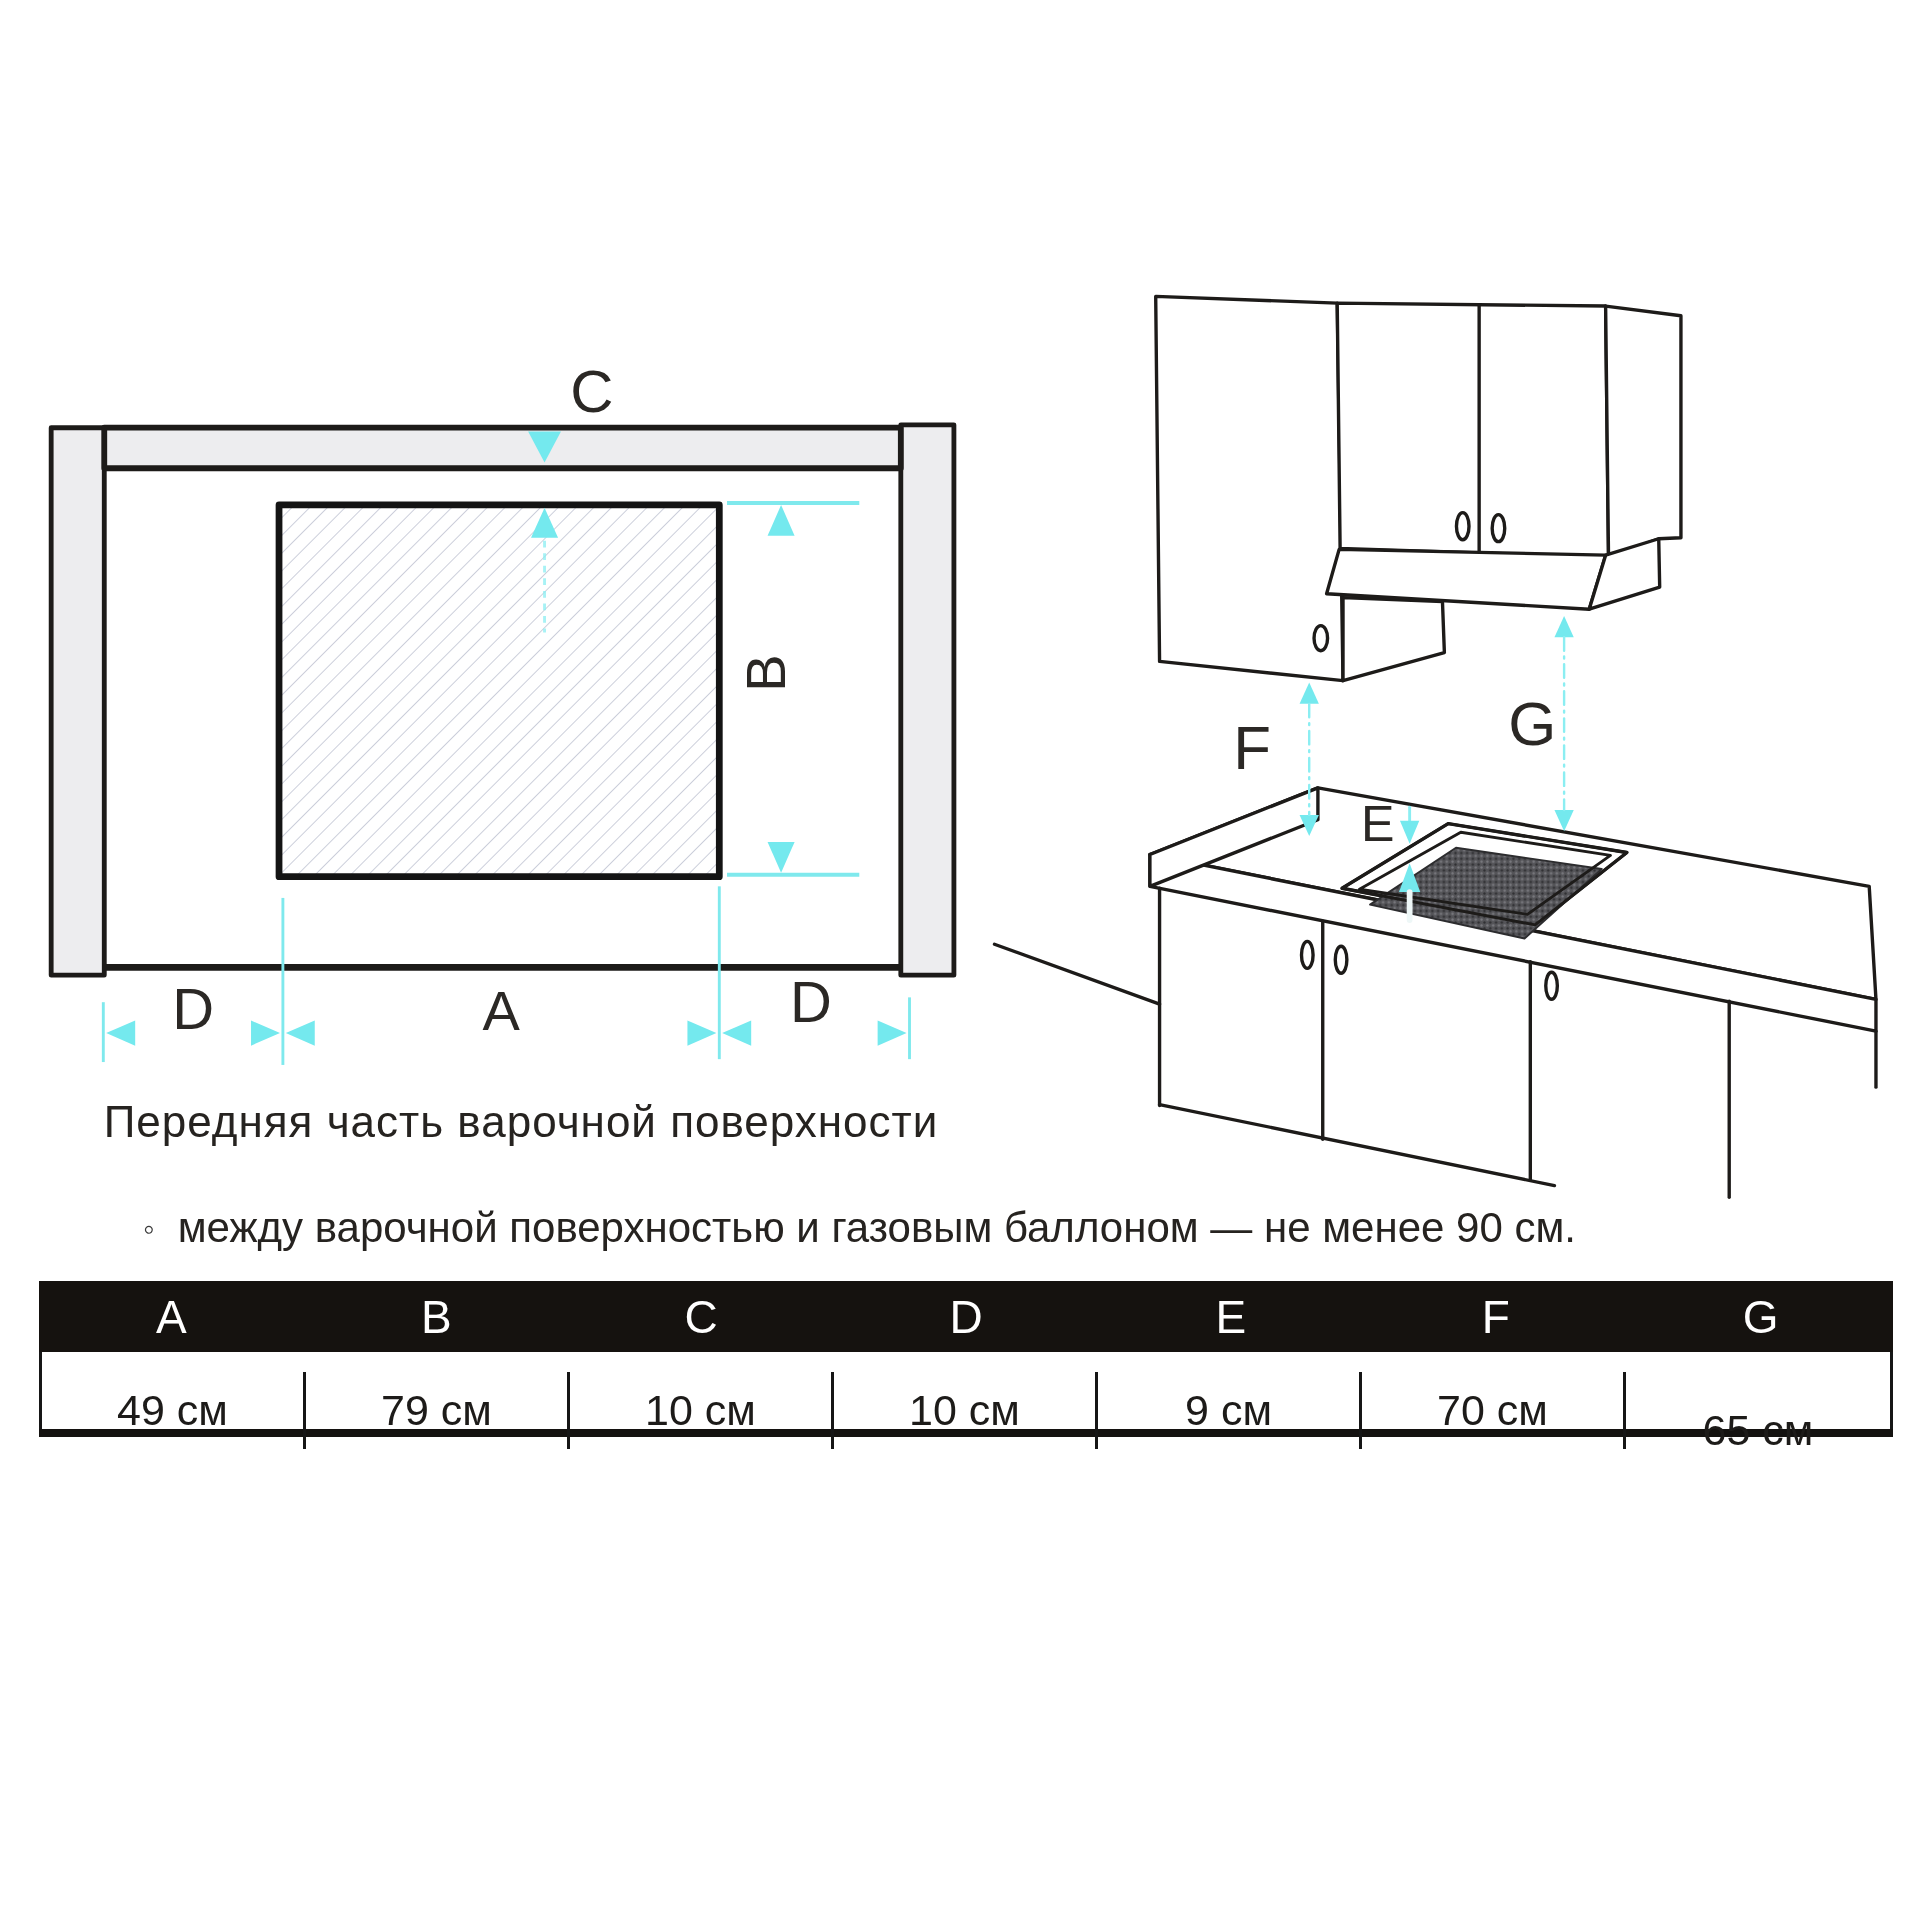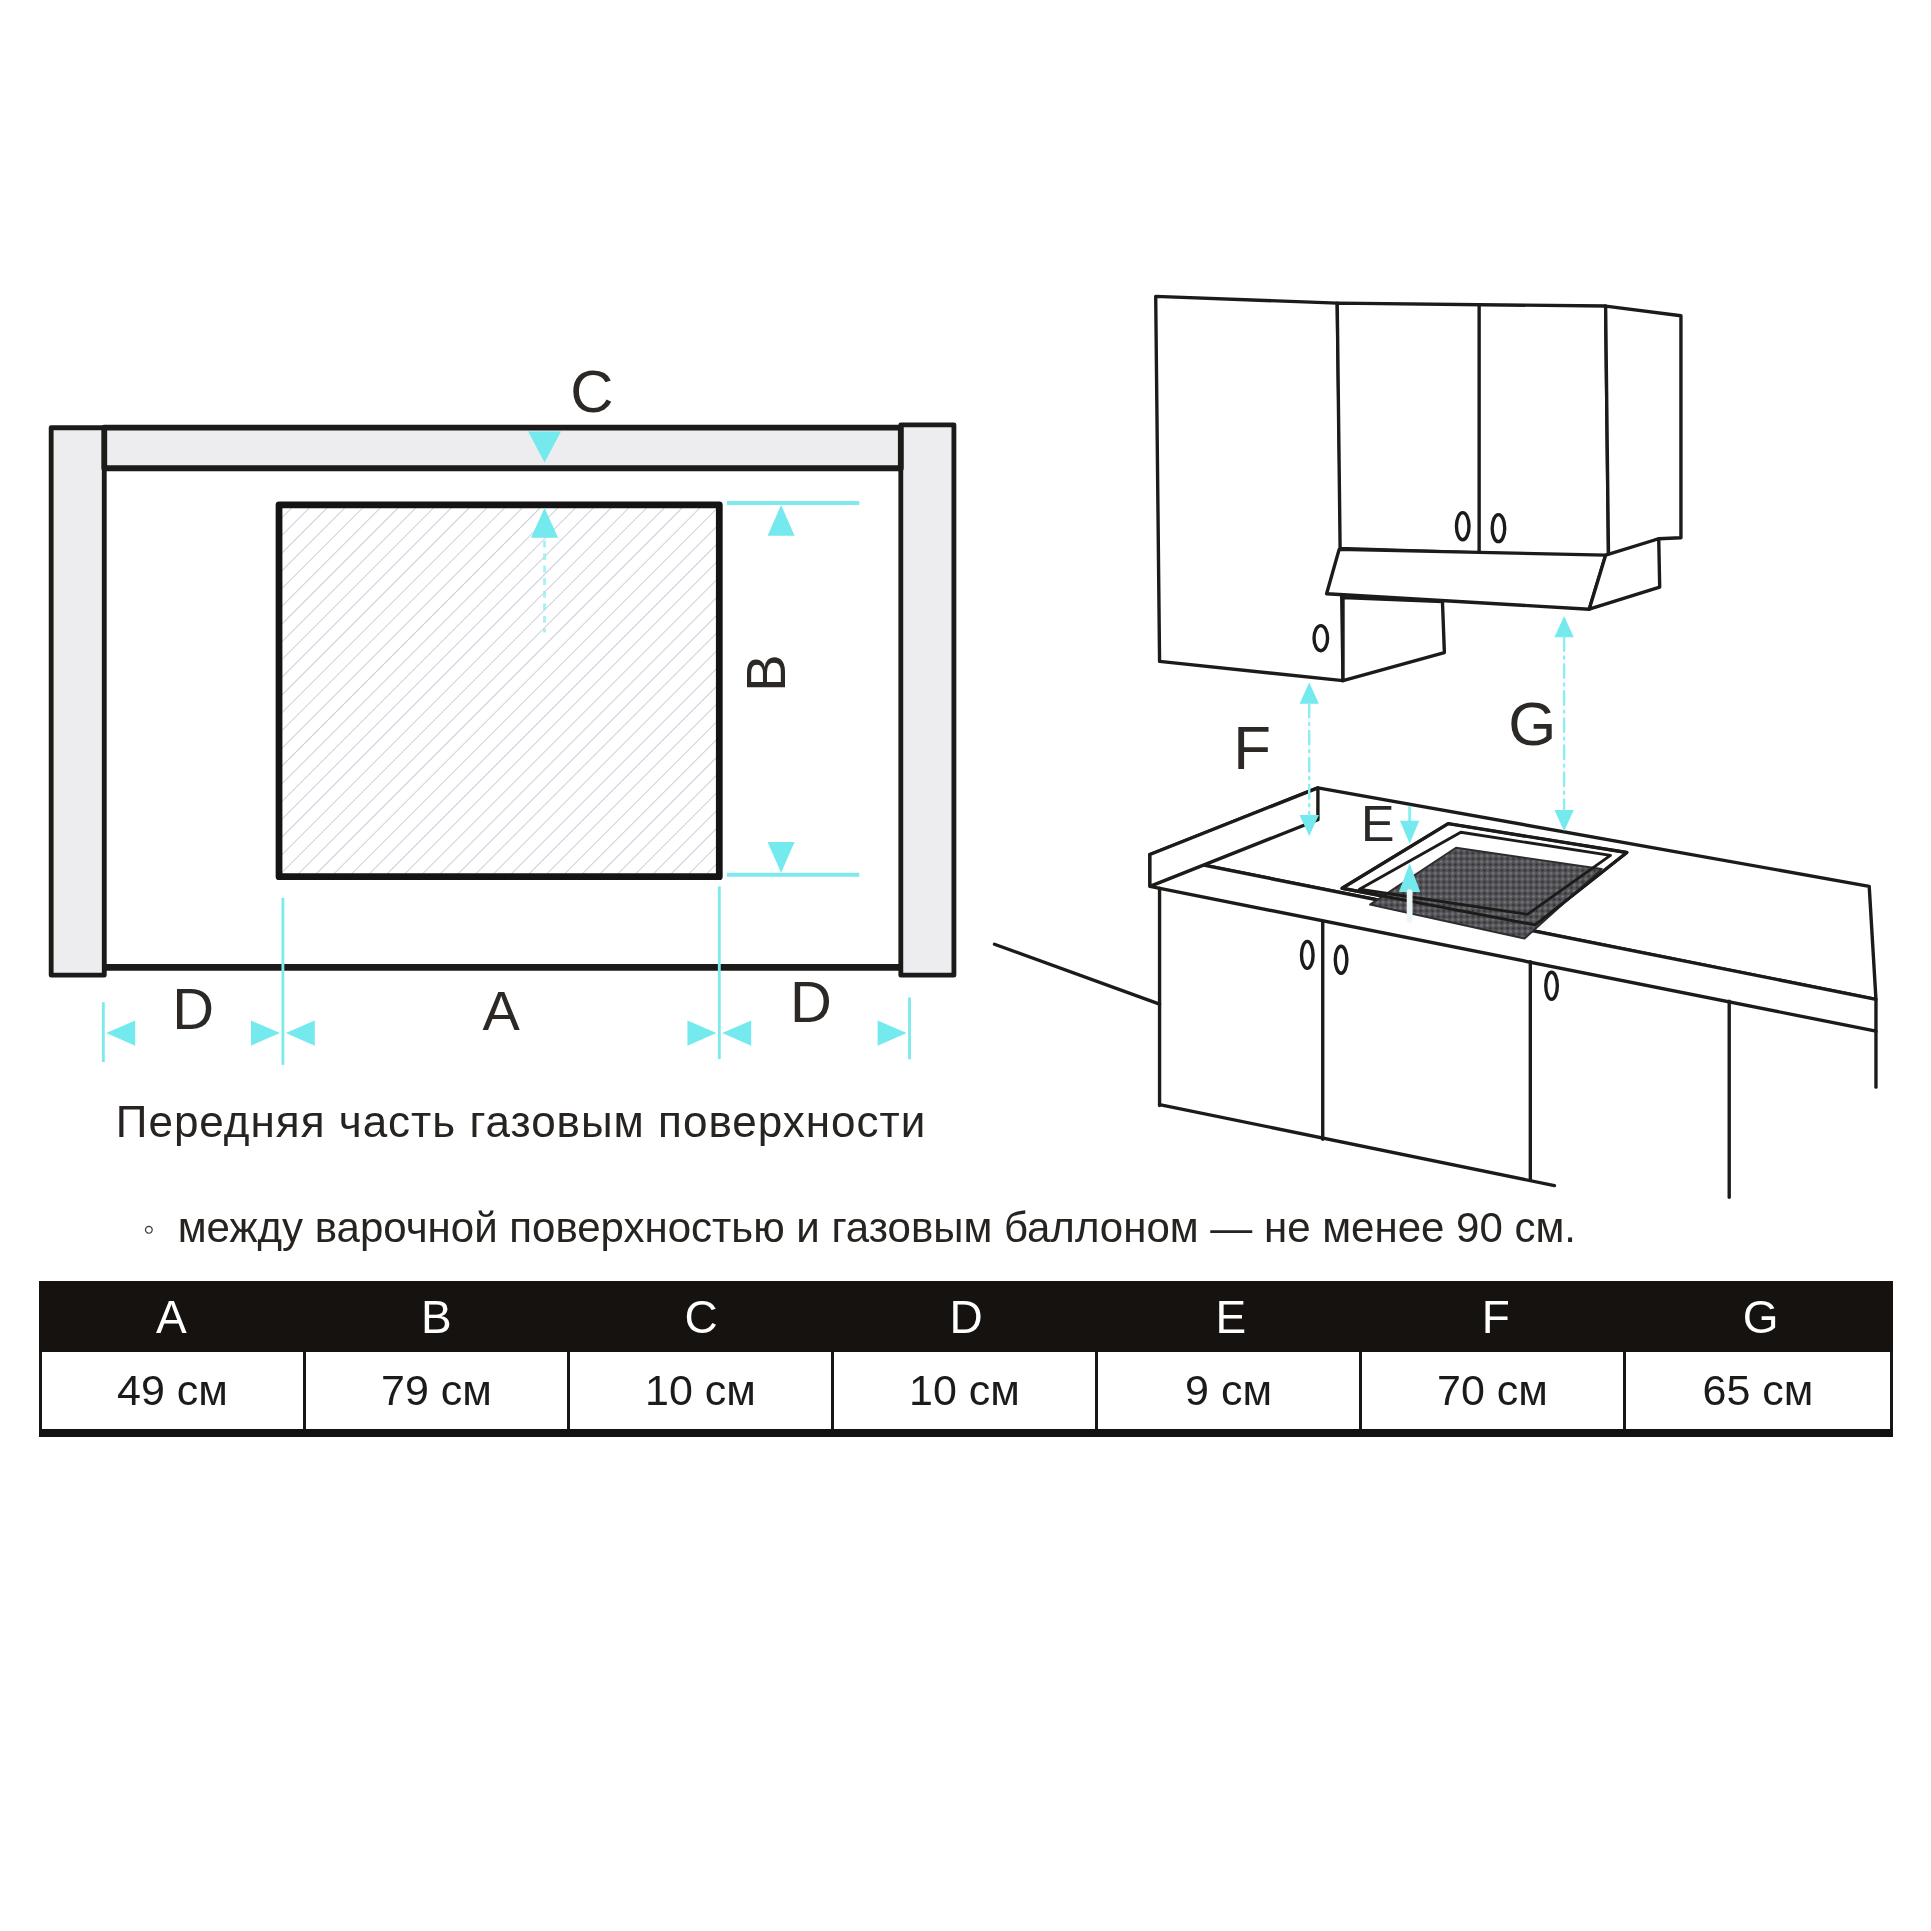--- a/index.html
+++ b/index.html
@@ -28,21 +28,21 @@
   }
   .dim-table .tbody{
     display:grid;grid-template-columns:repeat(7,1fr);
     height:77px;align-items:center;
     border-left:3.9px solid #161616;border-right:3.9px solid #161616;
   }
   .dim-table .tbody .td{
     color:#1d1b19;font-size:43px;text-align:center;height:77px;line-height:77px;
     border-right:3.9px solid #161616;
   }
-  .dim-table .tbody .td:last-child{border-right:none;}
+  .dim-table .tbody .td:last-child{border-right:none;margin-top:40px;}
 </style>
 </head>
 <body>
 
 <div id="stage">
 
   <svg width="1931" height="1931" viewBox="0 0 2000 2000">
     <defs>
       <pattern id="hatch" width="13" height="13" patternUnits="userSpaceOnUse" patternTransform="rotate(45)">
         <line x1="0" y1="0" x2="0" y2="13" stroke="#c5c9d6" stroke-width="1.8"></line>
@@ -150,21 +150,21 @@
       </g>
 
       <g fill="#2b2825" font-family="Liberation Sans, sans-serif" text-anchor="middle" stroke="none">
         <text x="1297" y="797" font-size="64">F</text>
         <text x="1587" y="772" font-size="64">G</text>
         <text x="1427" y="871" font-size="52">E</text>
       </g>
     </g>
   </svg>
 
-  <div class="caption">Передняя часть газовым поверхности</div>
+  <div class="caption">Передняя часть варочной поверхности</div>
 
   <div class="note">
     <span class="bullet">◦</span>
     <span>между варочной поверхностью и газовым баллоном — не менее 90 см.</span>
   </div>
 
   <div class="dim-table">
     <div class="thead">
       <div class="th">A</div>
       <div class="th">B</div>

